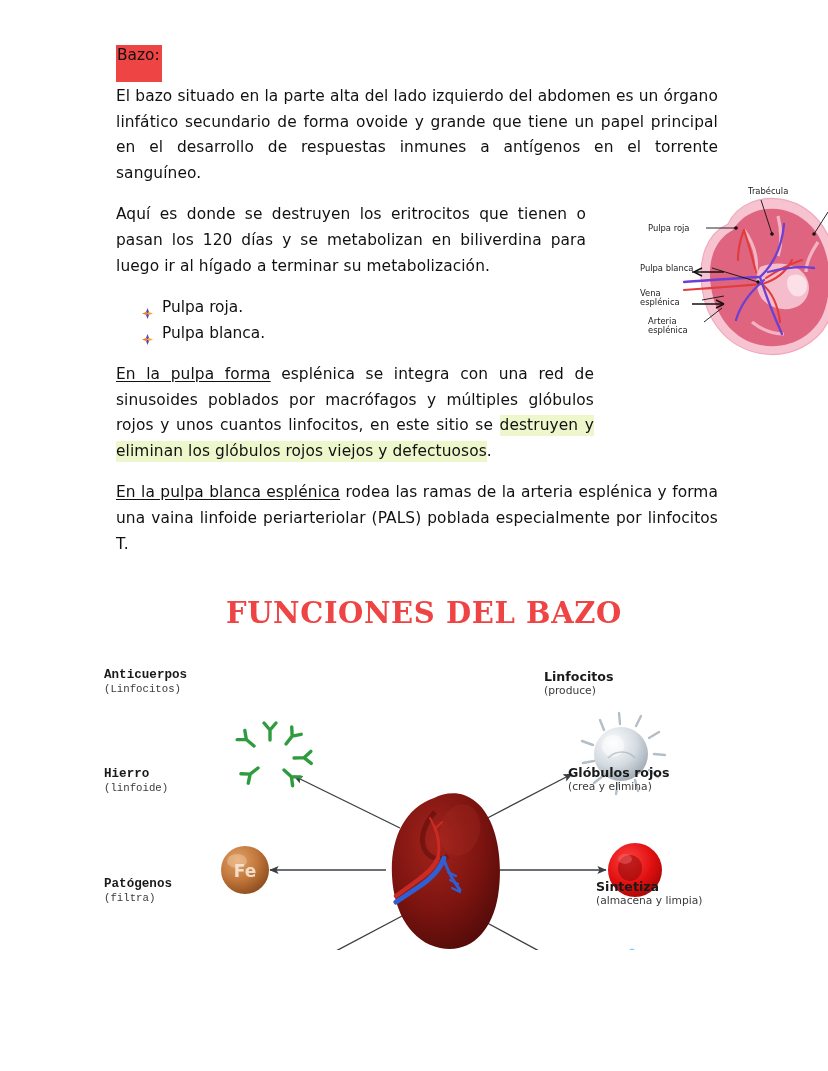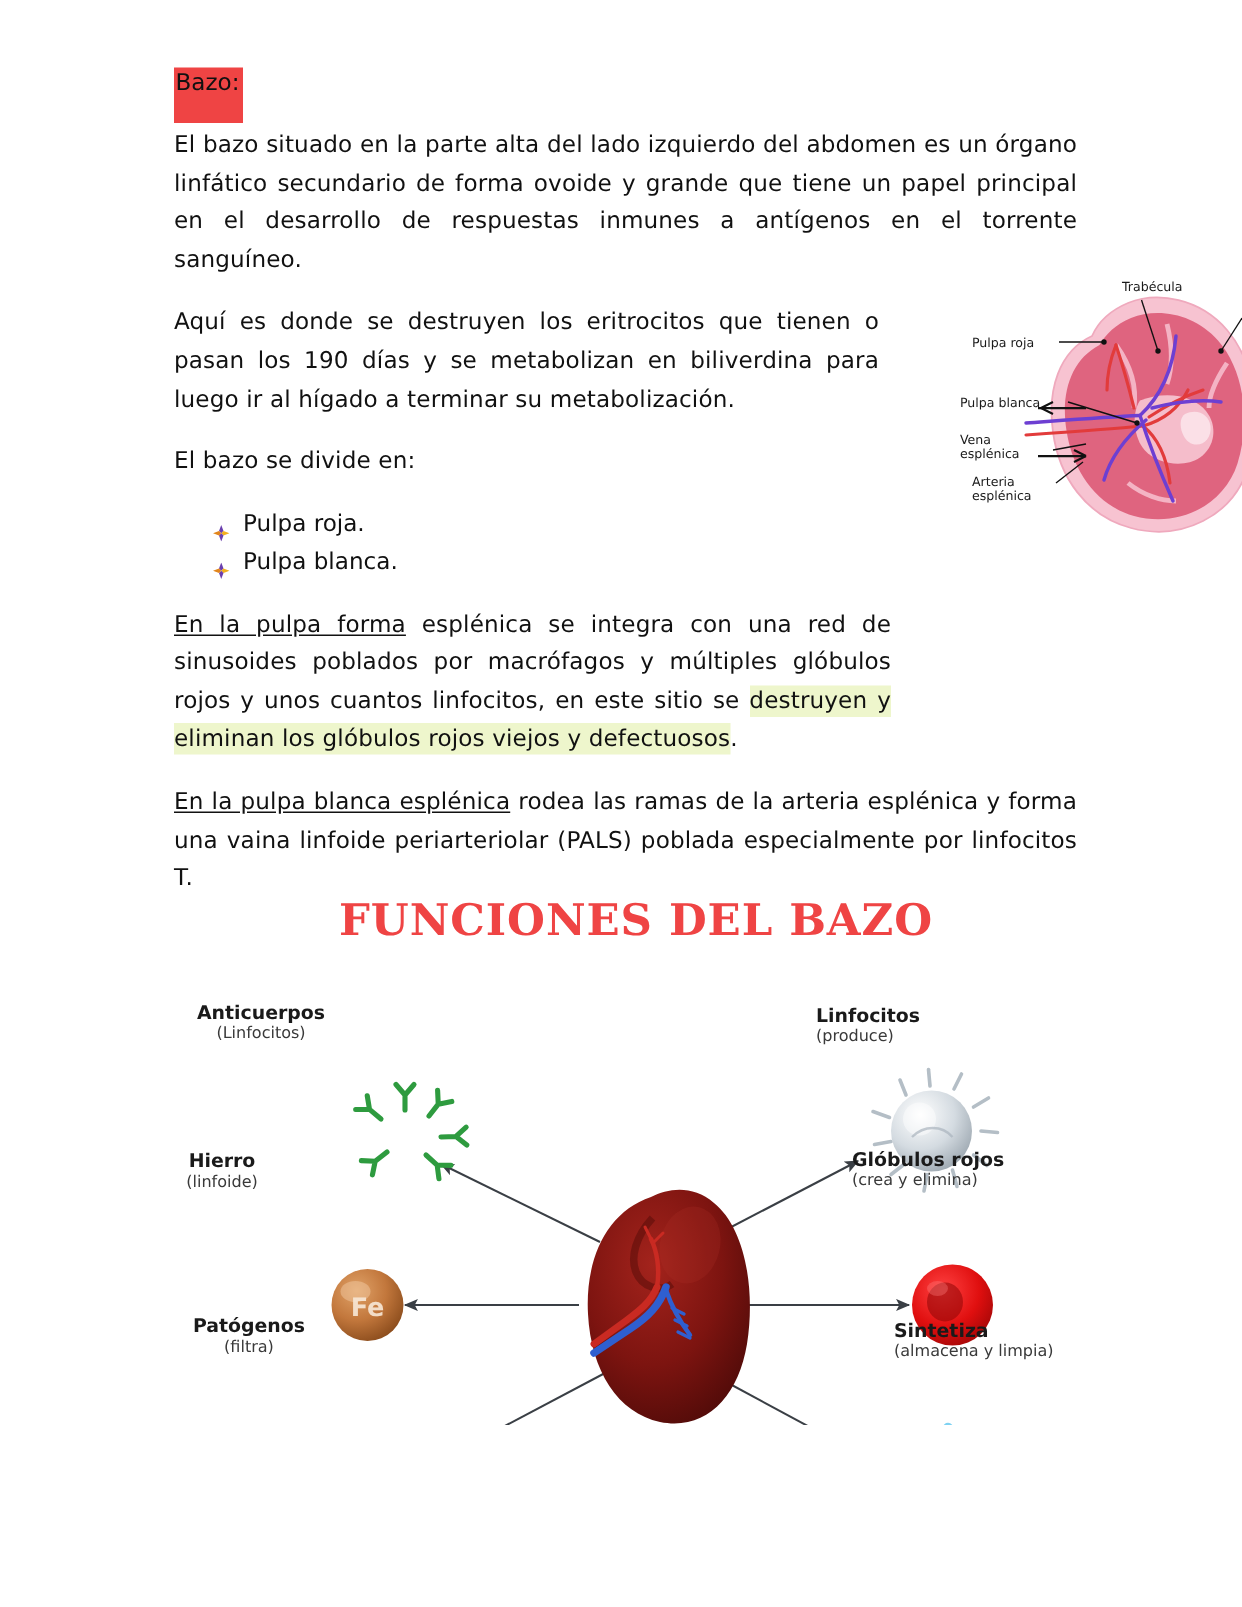--- a/index.html
+++ b/index.html
@@ -125,36 +125,35 @@
   }
   .dlabel .ls {
     font-weight: normal;
     font-size: 10.7px;
     color: #3a3a3a;
     display: block;
     white-space: nowrap;
   }
   .dlabel.right { text-align: left; }
   .dlabel.left  { text-align: right; }
-  .dlabel.left .lt, .dlabel.left .ls { text-align: center; }
+  .dlabel.left .lt, .dlabel.left .ls { text-align: left; font-family: Liberation Mono, monospace; }
 </style>
 </head>
 <body>
 
 <div class="page">
 
   <div class="text-col">
 
     <p class="heading-line"><span class="hl-green">Bazo:</span></p>
 
     <p class="para">El bazo situado en la parte alta del lado izquierdo del abdomen es un órgano linfático secundario de forma ovoide y grande que tiene un papel principal en el desarrollo de respuestas inmunes a antígenos en el torrente sanguíneo.</p>
 
-    <p class="para narrow">Aquí es donde se destruyen los eritrocitos que tienen o pasan los 190 días y se metabolizan en biliverdina para luego ir al hígado a terminar su metabolización.</p>
-
-    <p class="para nojust">El bazo se divide en:</p>
+    <p class="para narrow">Aquí es donde se destruyen los eritrocitos que tienen o pasan los 120 días y se metabolizan en biliverdina para luego ir al hígado a terminar su metabolización.</p>
+
 
     <ul class="bullets">
       <li>
         <span class="bullet-glyph">
           <svg width="11" height="11" viewBox="0 0 11 11">
             <path d="M5.5 0 L7 4 L5.5 5.5 L4 4 Z" fill="#6a3fae"></path>
             <path d="M11 5.5 L7 7 L5.5 5.5 L7 4 Z" fill="#f2b01e"></path>
             <path d="M5.5 11 L4 7 L5.5 5.5 L7 7 Z" fill="#6a3fae"></path>
             <path d="M0 5.5 L4 4 L5.5 5.5 L4 7 Z" fill="#e2851c"></path>
           </svg>

